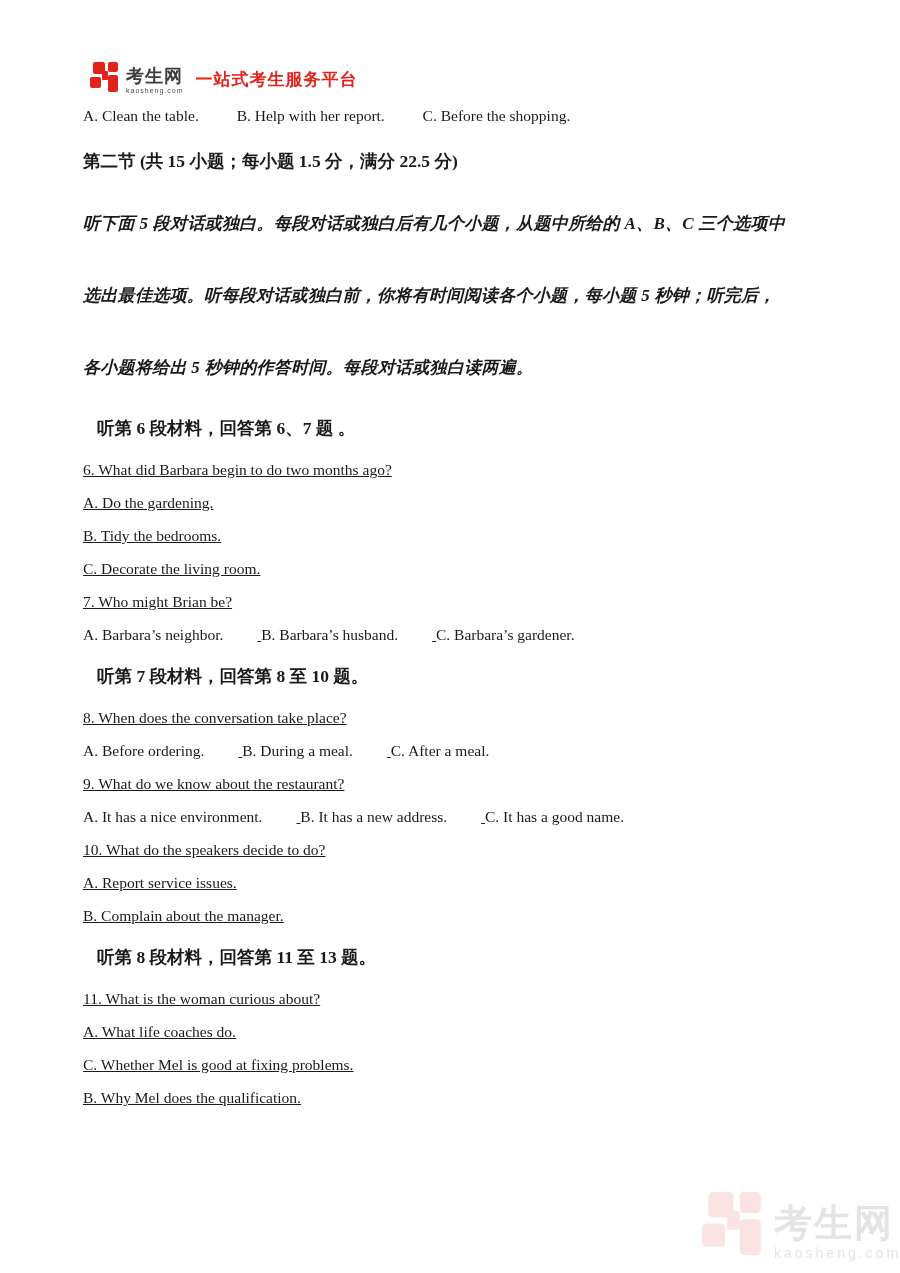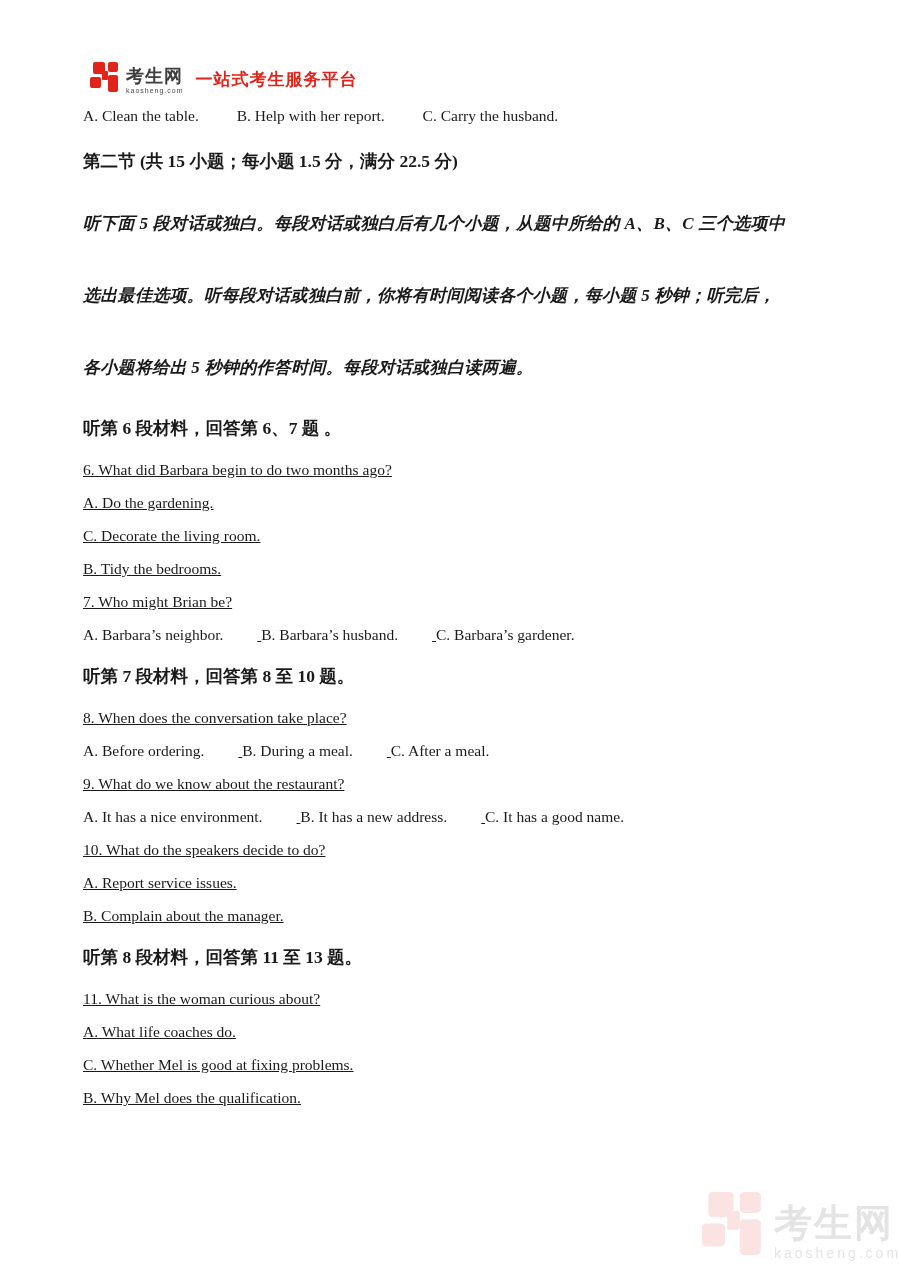--- a/index.html
+++ b/index.html
@@ -24,21 +24,21 @@
   .brand-domain { font-family:"Liberation Sans","DejaVu Sans",sans-serif; font-size:7px; color:#4a4a4a; letter-spacing:1px; margin-top:2px; }
   .brand-tagline { font-family:"Liberation Sans","DejaVu Sans",sans-serif; font-size:17px; font-weight:700; color:var(--brand-red,#e2231a); margin-left:12px; margin-bottom:3px; letter-spacing:1px; }
   
   .content { position:absolute; left:83px; top:105px; width:745px; }
   .carryover { line-height:22px; font-size:15.5px; }
   .opt-inline { display:inline-block; margin-right:34px; }
   .opt-inline:last-child { margin-right:0; }
   .section-title { margin-top:22px; line-height:24px; font-size:17.5px; font-weight:700; }
   .instructions { margin-top:14px; font-size:17px; font-weight:700; letter-spacing:0.3px;font-style:italic; }
   .instr-line { height:72px; display:flex; align-items:center; }
-  .material-heading { margin:14px 0 14px 0; line-height:22px; font-size:17.5px; font-weight:700; }
+  .material-heading { margin:14px 0 14px 14px; line-height:22px; font-size:17.5px; font-weight:700; }
   .qline { line-height:33px; font-size:15.5px;text-decoration:underline; }
   
   .watermark { position:absolute; left:702px; top:1192px; display:flex; align-items:flex-end; }
   .wm-icon { width:64px; height:68px; }
   .wm-icon .klogo { transform:scale(2.1); transform-origin:top left; }
   .wm-icon .klogo span { background:var(--wm-pink,#fbe3e3); }
   .wm-col { margin-left:8px; line-height:1; }
   .wm-brand { font-family:"Liberation Sans","DejaVu Sans",sans-serif; font-size:38px; font-weight:700; color:var(--wm-gray,#e4e4e4); letter-spacing:2px; }
   .wm-domain { font-family:"Liberation Sans","DejaVu Sans",sans-serif; font-size:14px; color:var(--wm-gray,#e4e4e4); letter-spacing:3px; margin-top:4px; }
 </style>
@@ -60,37 +60,37 @@
       <div class="brand-domain">kaosheng.com</div>
     </div>
     <div class="brand-tagline">一站式考生服务平台</div>
   </div>
 
   <div class="content">
 
     <div class="carryover">
       <span class="opt-inline">A. Clean the table.</span>
       <span class="opt-inline">B. Help with her report.</span>
-      <span class="opt-inline">C. Carry the husband.</span>
+      <span class="opt-inline">C. Before the shopping.</span>
     </div>
 
     <div class="section-title">第二节 (共 15 小题；每小题 1.5 分，满分 22.5 分)</div>
 
     <div class="instructions">
       <div class="instr-line">听下面 5 段对话或独白。每段对话或独白后有几个小题，从题中所给的 A、B、C 三个选项中</div>
       <div class="instr-line">选出最佳选项。听每段对话或独白前，你将有时间阅读各个小题，每小题 5 秒钟；听完后，</div>
       <div class="instr-line">各小题将给出 5 秒钟的作答时间。每段对话或独白读两遍。</div>
     </div>
 
     <div class="material-heading">听第 6 段材料，回答第 6、7 题 。</div>
 
     <div class="qline">6. What did Barbara begin to do two months ago?</div>
     <div class="qline">A. Do the gardening.</div>
+    <div class="qline">B. Tidy the bedrooms.</div>
     <div class="qline">C. Decorate the living room.</div>
-    <div class="qline">B. Tidy the bedrooms.</div>
 
     <div class="qline">7. Who might Brian be?</div>
     <div class="qline">
       <span class="opt-inline">A. Barbara’s neighbor.</span>
       <span class="opt-inline">B. Barbara’s husband.</span>
       <span class="opt-inline">C. Barbara’s gardener.</span>
     </div>
 
     <div class="material-heading">听第 7 段材料，回答第 8 至 10 题。</div>
 

